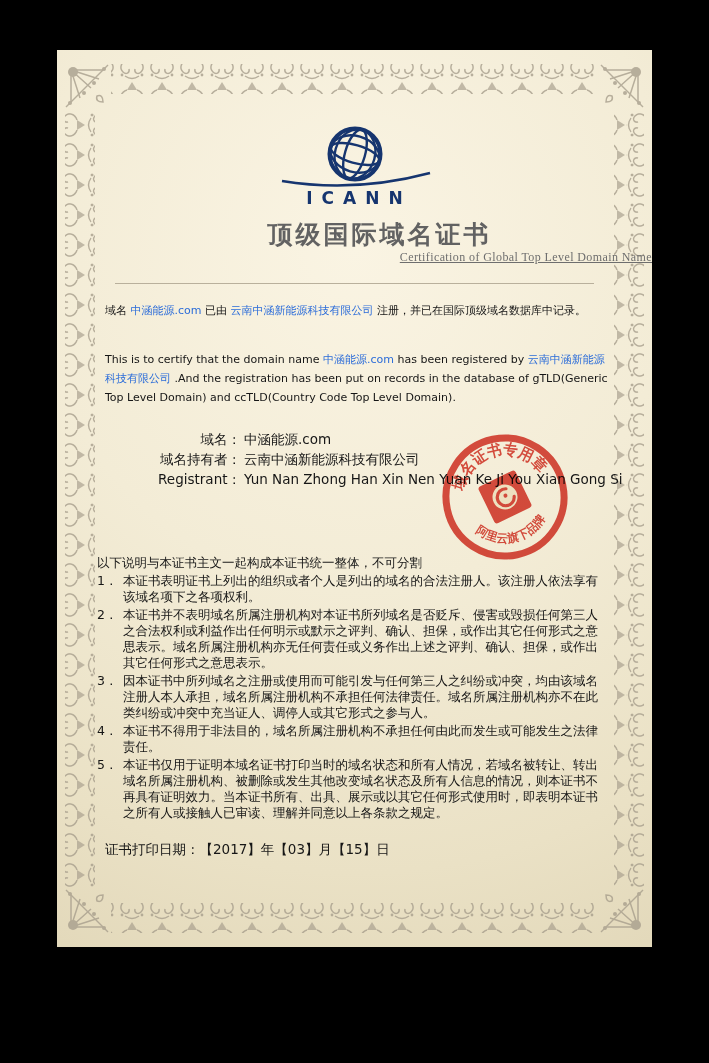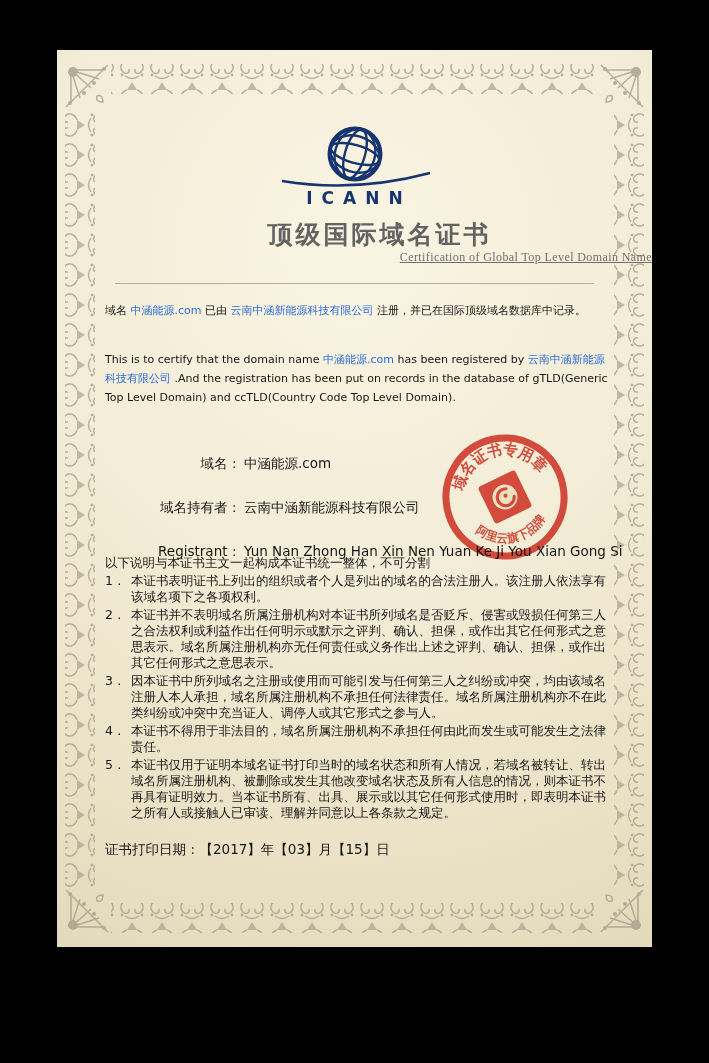--- a/index.html
+++ b/index.html
@@ -31,24 +31,24 @@
     font-family:"Liberation Serif","DejaVu Serif",serif;font-size:12px;color:#6e6e6e;letter-spacing:.4px;text-decoration:underline;}
   .divider{position:absolute;left:58px;top:233px;width:479px;height:1px;background:#b9b09c;}
 
   .para{position:absolute;left:48px;width:504px;font-size:11px;line-height:19px;text-align:left;}
   .para-zh{top:251px;}
   .para-en{top:300px;}
   .blue{color:#2b6cd9;}
 
   .fields{position:absolute;left:48px;top:379px;width:520px;font-size:13.5px;line-height:20px;}
   .frow{white-space:nowrap;}
-  .flabel{display:inline-block;width:136px;text-align:right;margin-top:24px;}
+  .flabel{display:inline-block;width:136px;text-align:right;}
   .fvalue{margin-left:3px;}
 
-  .terms{position:absolute;left:48px;top:505px;width:506px;font-size:12.5px;line-height:16px;text-align:left;}
+  .terms{position:absolute;left:40px;top:505px;width:506px;font-size:12.5px;line-height:16px;text-align:left;}
   .titem{display:flex;margin-top:2px;}
   .tnum{flex:0 0 26px;}
   .ttext{flex:1;}
 
   .pdate{position:absolute;left:48px;top:791px;font-size:13.5px;}
 
   .seal{
     position:absolute;left:372px;top:371px;width:152px;height:152px;
     transform:rotate(-12deg);mix-blend-mode:multiply;opacity:.88;
   }

